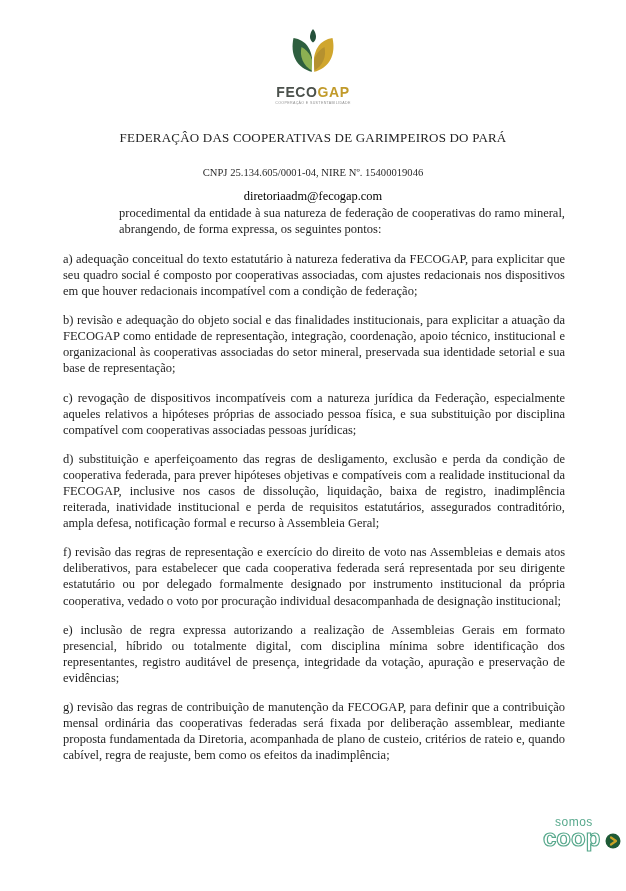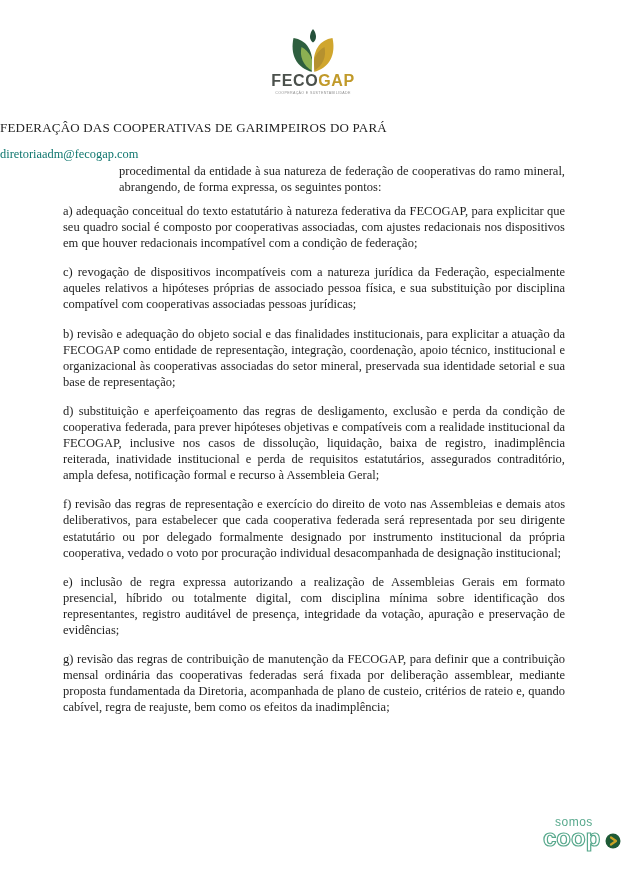--- a/index.html
+++ b/index.html
@@ -13,64 +13,65 @@
     color: #1c1c1c;
     overflow: hidden;
   }
 
   
   .letterhead { text-align: center; padding-top: 27px; }
   .emblem { display: block; margin: 0 auto; width: 50px; height: 46px; }
   .wordmark {
     font-family: "Liberation Sans", sans-serif;
     font-weight: bold;
-    font-size: 16px;
+    font-size: 14px;
     letter-spacing: 0.6px;
     line-height: 1.05;
-    margin-top: 0px;
+    margin-top: 12px;
   }
   .wordmark .wm-dark { color: #4b514c; }
   .wordmark .wm-gold { color: #c19a2a; }
   .tagline {
     font-family: "Liberation Sans", sans-serif;
     font-size: 3.6px;
     letter-spacing: 0.35px;
     color: #8f8f8f;
     margin-top: 1px;
   }
 
   .doc-title {
+    text-align: center;
     font-size: 13px;
     margin-top: 25px;
     color: #232323;
     letter-spacing: 0.2px;
   }
   .cnpj-line {
     text-align: center;
     font-size: 10.6px;
     margin-top: 21px;
     color: #2a2a2a;
   }
   .email-line {
-    text-align: left;
+    text-align: center;
     font-size: 12.4px;
     margin-top: 11px;
-    color: #0f766e;
+    color: #000000;
   }
 
   
   .body-text {
     margin: 1px 61px 0 63px;
     font-size: 12.5px;
     line-height: 16.1px;
     text-align: justify;
     color: #1e1e1e;
   }
   .body-text p { margin: 0 0 13px 0; }
-  .body-text p.intro { margin-left: 56px; margin-bottom: 8px; }
+  .body-text p.intro { margin-left: 56px; margin-bottom: 14px; }
 
   
   .page-footer {
     position: absolute;
     top: 813px;
     left: 0;
     right: 0;
     display: flex;
     justify-content: flex-end;
   }
@@ -96,27 +97,28 @@
 
       <path d="M47.6 90 L52.4 90 L51.2 44 C 51.2 40, 48.8 40, 48.8 44 Z" fill="#ffffff"></path>
     </svg>
     <div class="wordmark">
       <span class="wm-dark">FECO</span><span class="wm-gold">GAP</span>
     </div>
     <div class="tagline">COOPERAÇÃO E SUSTENTABILIDADE</div>
   </div>
 
   <div class="doc-title">FEDERAÇÂO DAS COOPERATIVAS DE GARIMPEIROS DO PARÁ</div>
+  <div class="cnpj-line">CNPJ 25.134.605/0001-04,  NIRE Nº. 15400019046</div>
   <div class="email-line">diretoriaadm@fecogap.com</div>
 
   <div class="body-text">
     <p class="intro">procedimental da entidade à sua natureza de federação de cooperativas do ramo mineral, abrangendo, de forma expressa, os seguintes pontos:</p>
     <p>a) adequação conceitual do texto estatutário à natureza federativa da FECOGAP, para explicitar que seu quadro social é composto por cooperativas associadas, com ajustes redacionais nos dispositivos em que houver redacionais incompatível com a condição de federação;</p>
+    <p>b) revisão e adequação do objeto social e das finalidades institucionais, para explicitar a atuação da FECOGAP como entidade de representação, integração, coordenação, apoio técnico, institucional e organizacional às cooperativas associadas do setor mineral, preservada sua identidade setorial e sua base de representação;</p>
     <p>c) revogação de dispositivos incompatíveis com a natureza jurídica da Federação, especialmente aqueles relativos a hipóteses próprias de associado pessoa física, e sua substituição por disciplina compatível com cooperativas associadas pessoas jurídicas;</p>
-    <p>b) revisão e adequação do objeto social e das finalidades institucionais, para explicitar a atuação da FECOGAP como entidade de representação, integração, coordenação, apoio técnico, institucional e organizacional às cooperativas associadas do setor mineral, preservada sua identidade setorial e sua base de representação;</p>
     <p>d) substituição e aperfeiçoamento das regras de desligamento, exclusão e perda da condição de cooperativa federada, para prever hipóteses objetivas e compatíveis com a realidade institucional da FECOGAP, inclusive nos casos de dissolução, liquidação, baixa de registro, inadimplência reiterada, inatividade institucional e perda de requisitos estatutários, assegurados contraditório, ampla defesa, notificação formal e recurso à Assembleia Geral;</p>
     <p>f) revisão das regras de representação e exercício do direito de voto nas Assembleias e demais atos deliberativos, para estabelecer que cada cooperativa federada será representada por seu dirigente estatutário ou por delegado formalmente designado por instrumento institucional da própria cooperativa, vedado o voto por procuração individual desacompanhada de designação institucional;</p>
     <p>e) inclusão de regra expressa autorizando a realização de Assembleias Gerais em formato presencial, híbrido ou totalmente digital, com disciplina mínima sobre identificação dos representantes, registro auditável de presença, integridade da votação, apuração e preservação de evidências;</p>
     <p>g) revisão das regras de contribuição de manutenção da FECOGAP, para definir que a contribuição mensal ordinária das cooperativas federadas será fixada por deliberação assemblear, mediante proposta fundamentada da Diretoria, acompanhada de plano de custeio, critérios de rateio e, quando cabível, regra de reajuste, bem como os efeitos da inadimplência;</p>
   </div>
 
   <div class="page-footer">
     <svg class="somoscoop" viewBox="0 0 84 44" aria-hidden="true">
       <text x="13" y="13" font-family="Liberation Sans, sans-serif" font-size="12" letter-spacing="0.5" fill="#58a98d">somos</text>
       <text x="1" y="33" font-family="Liberation Sans, sans-serif" font-size="24" font-weight="bold" fill="none" stroke="#58a98d" stroke-width="1.2">coop</text>

